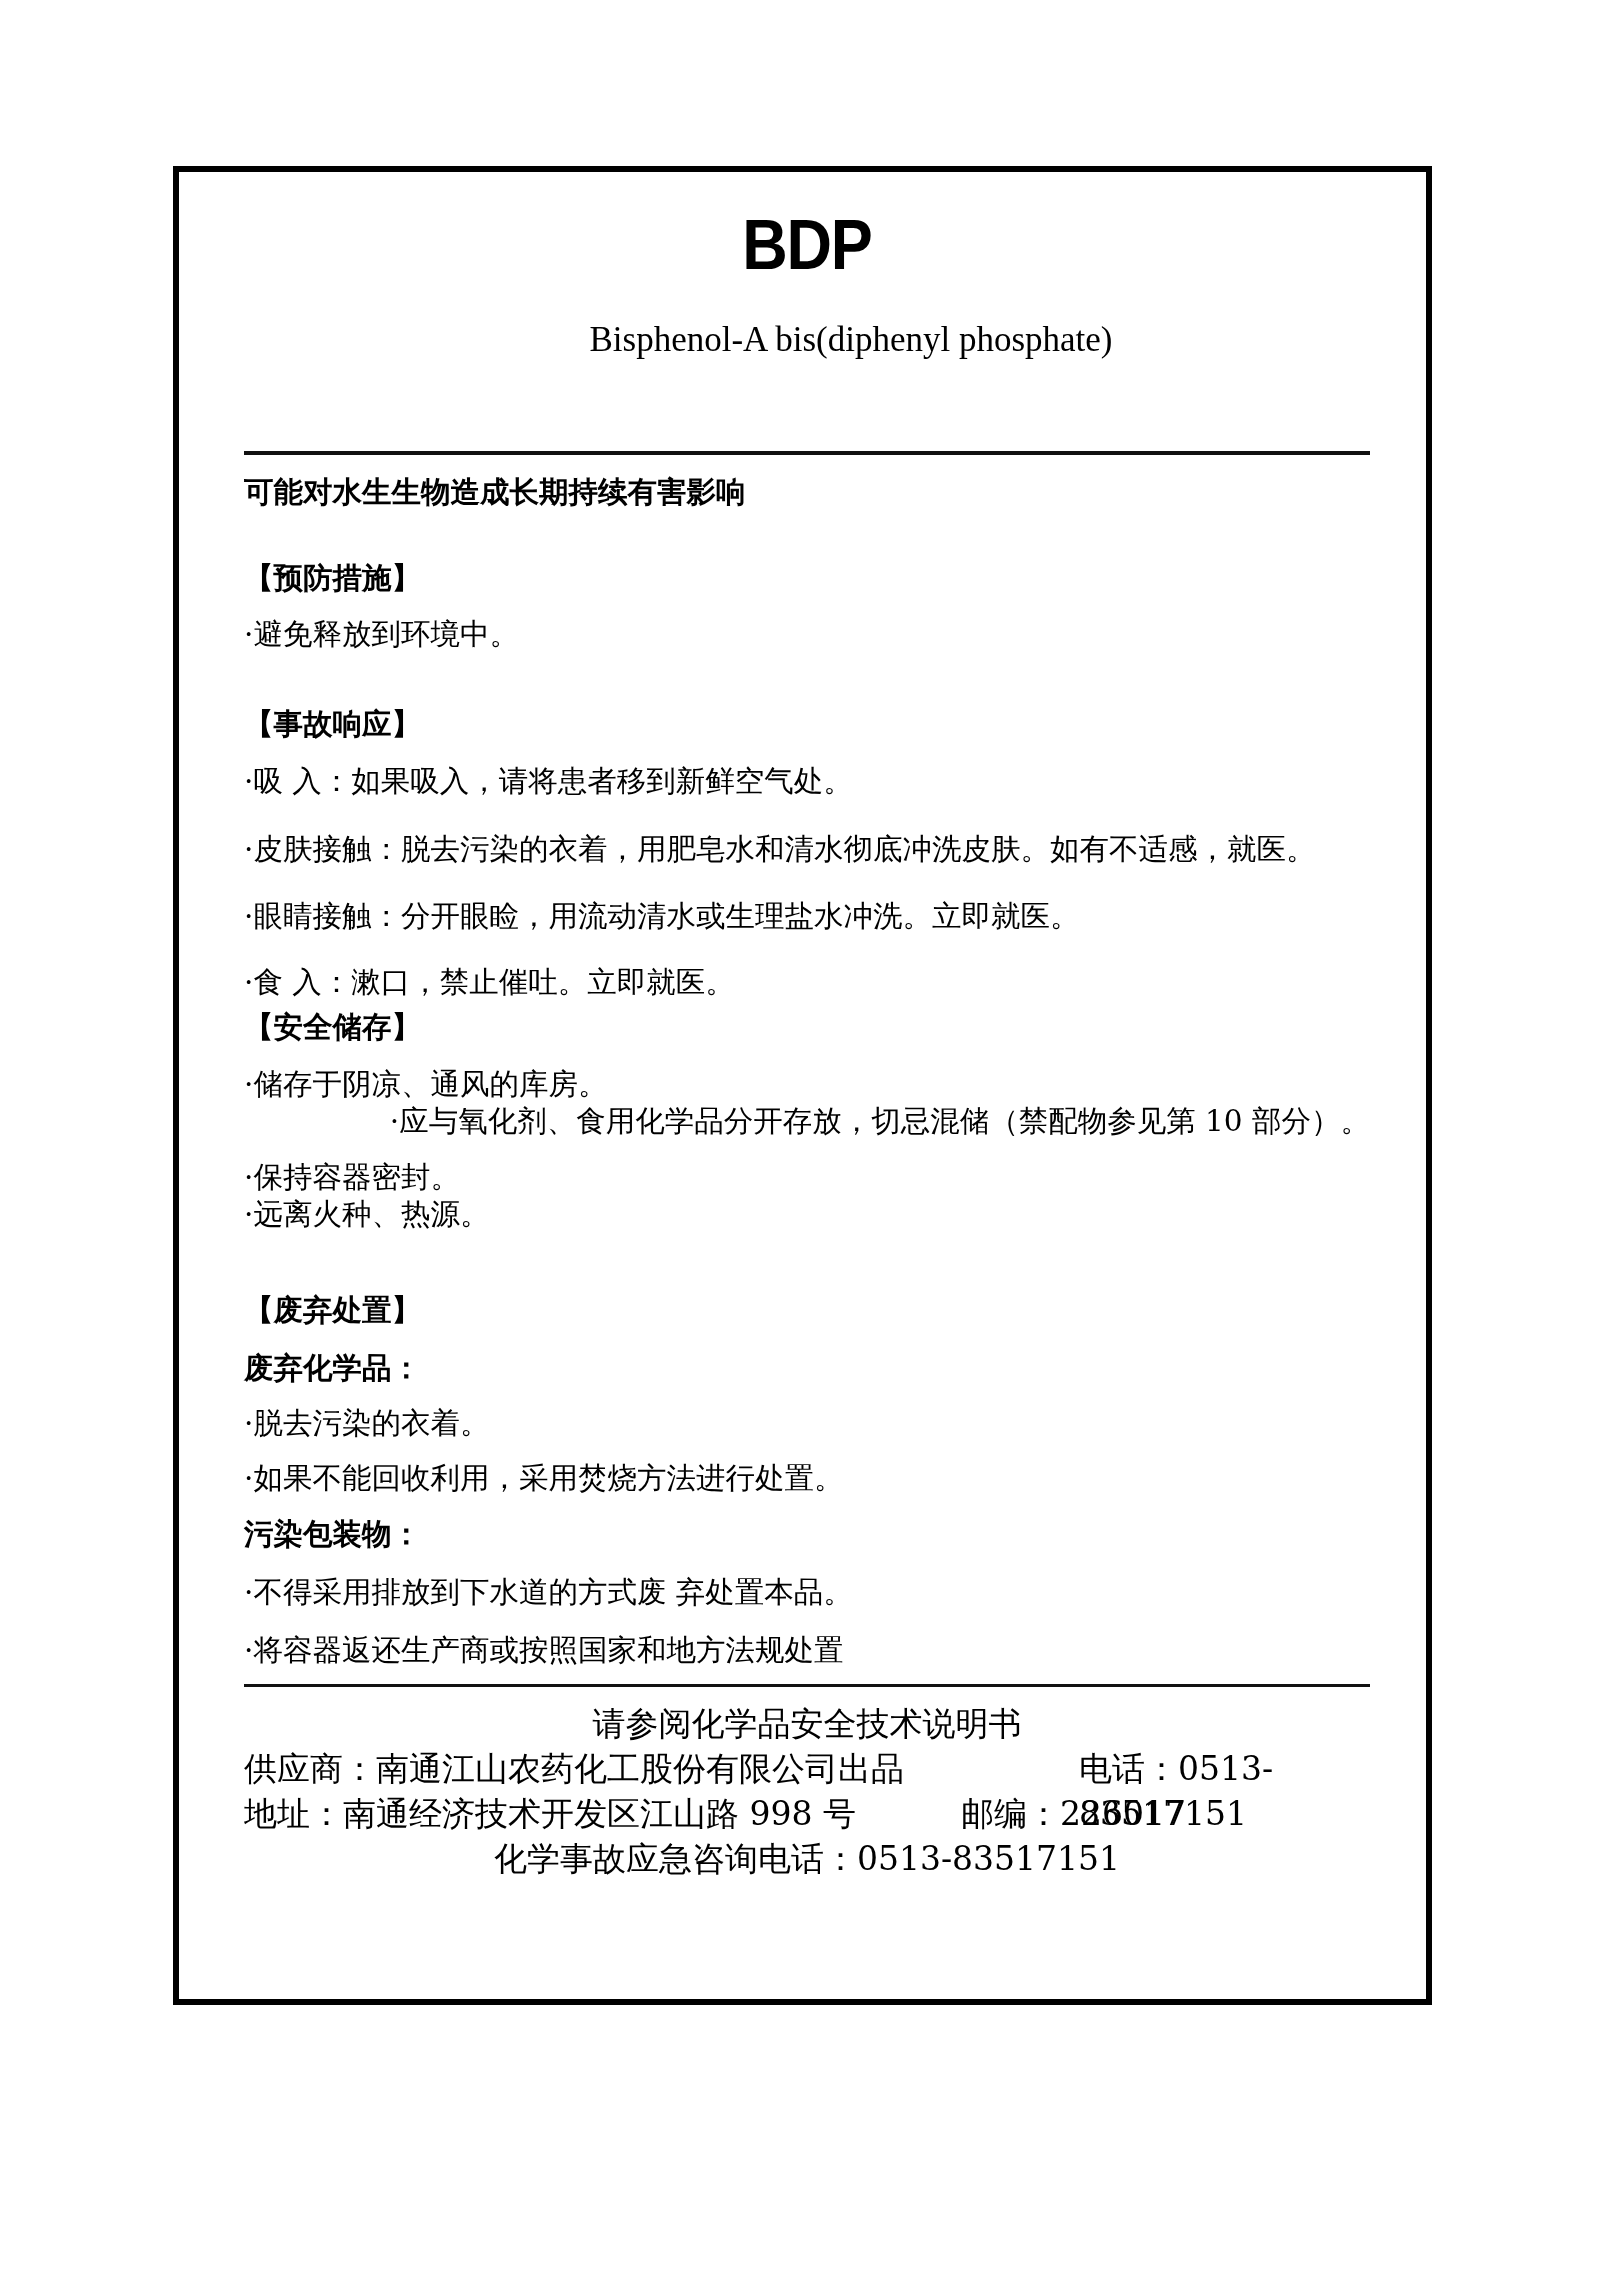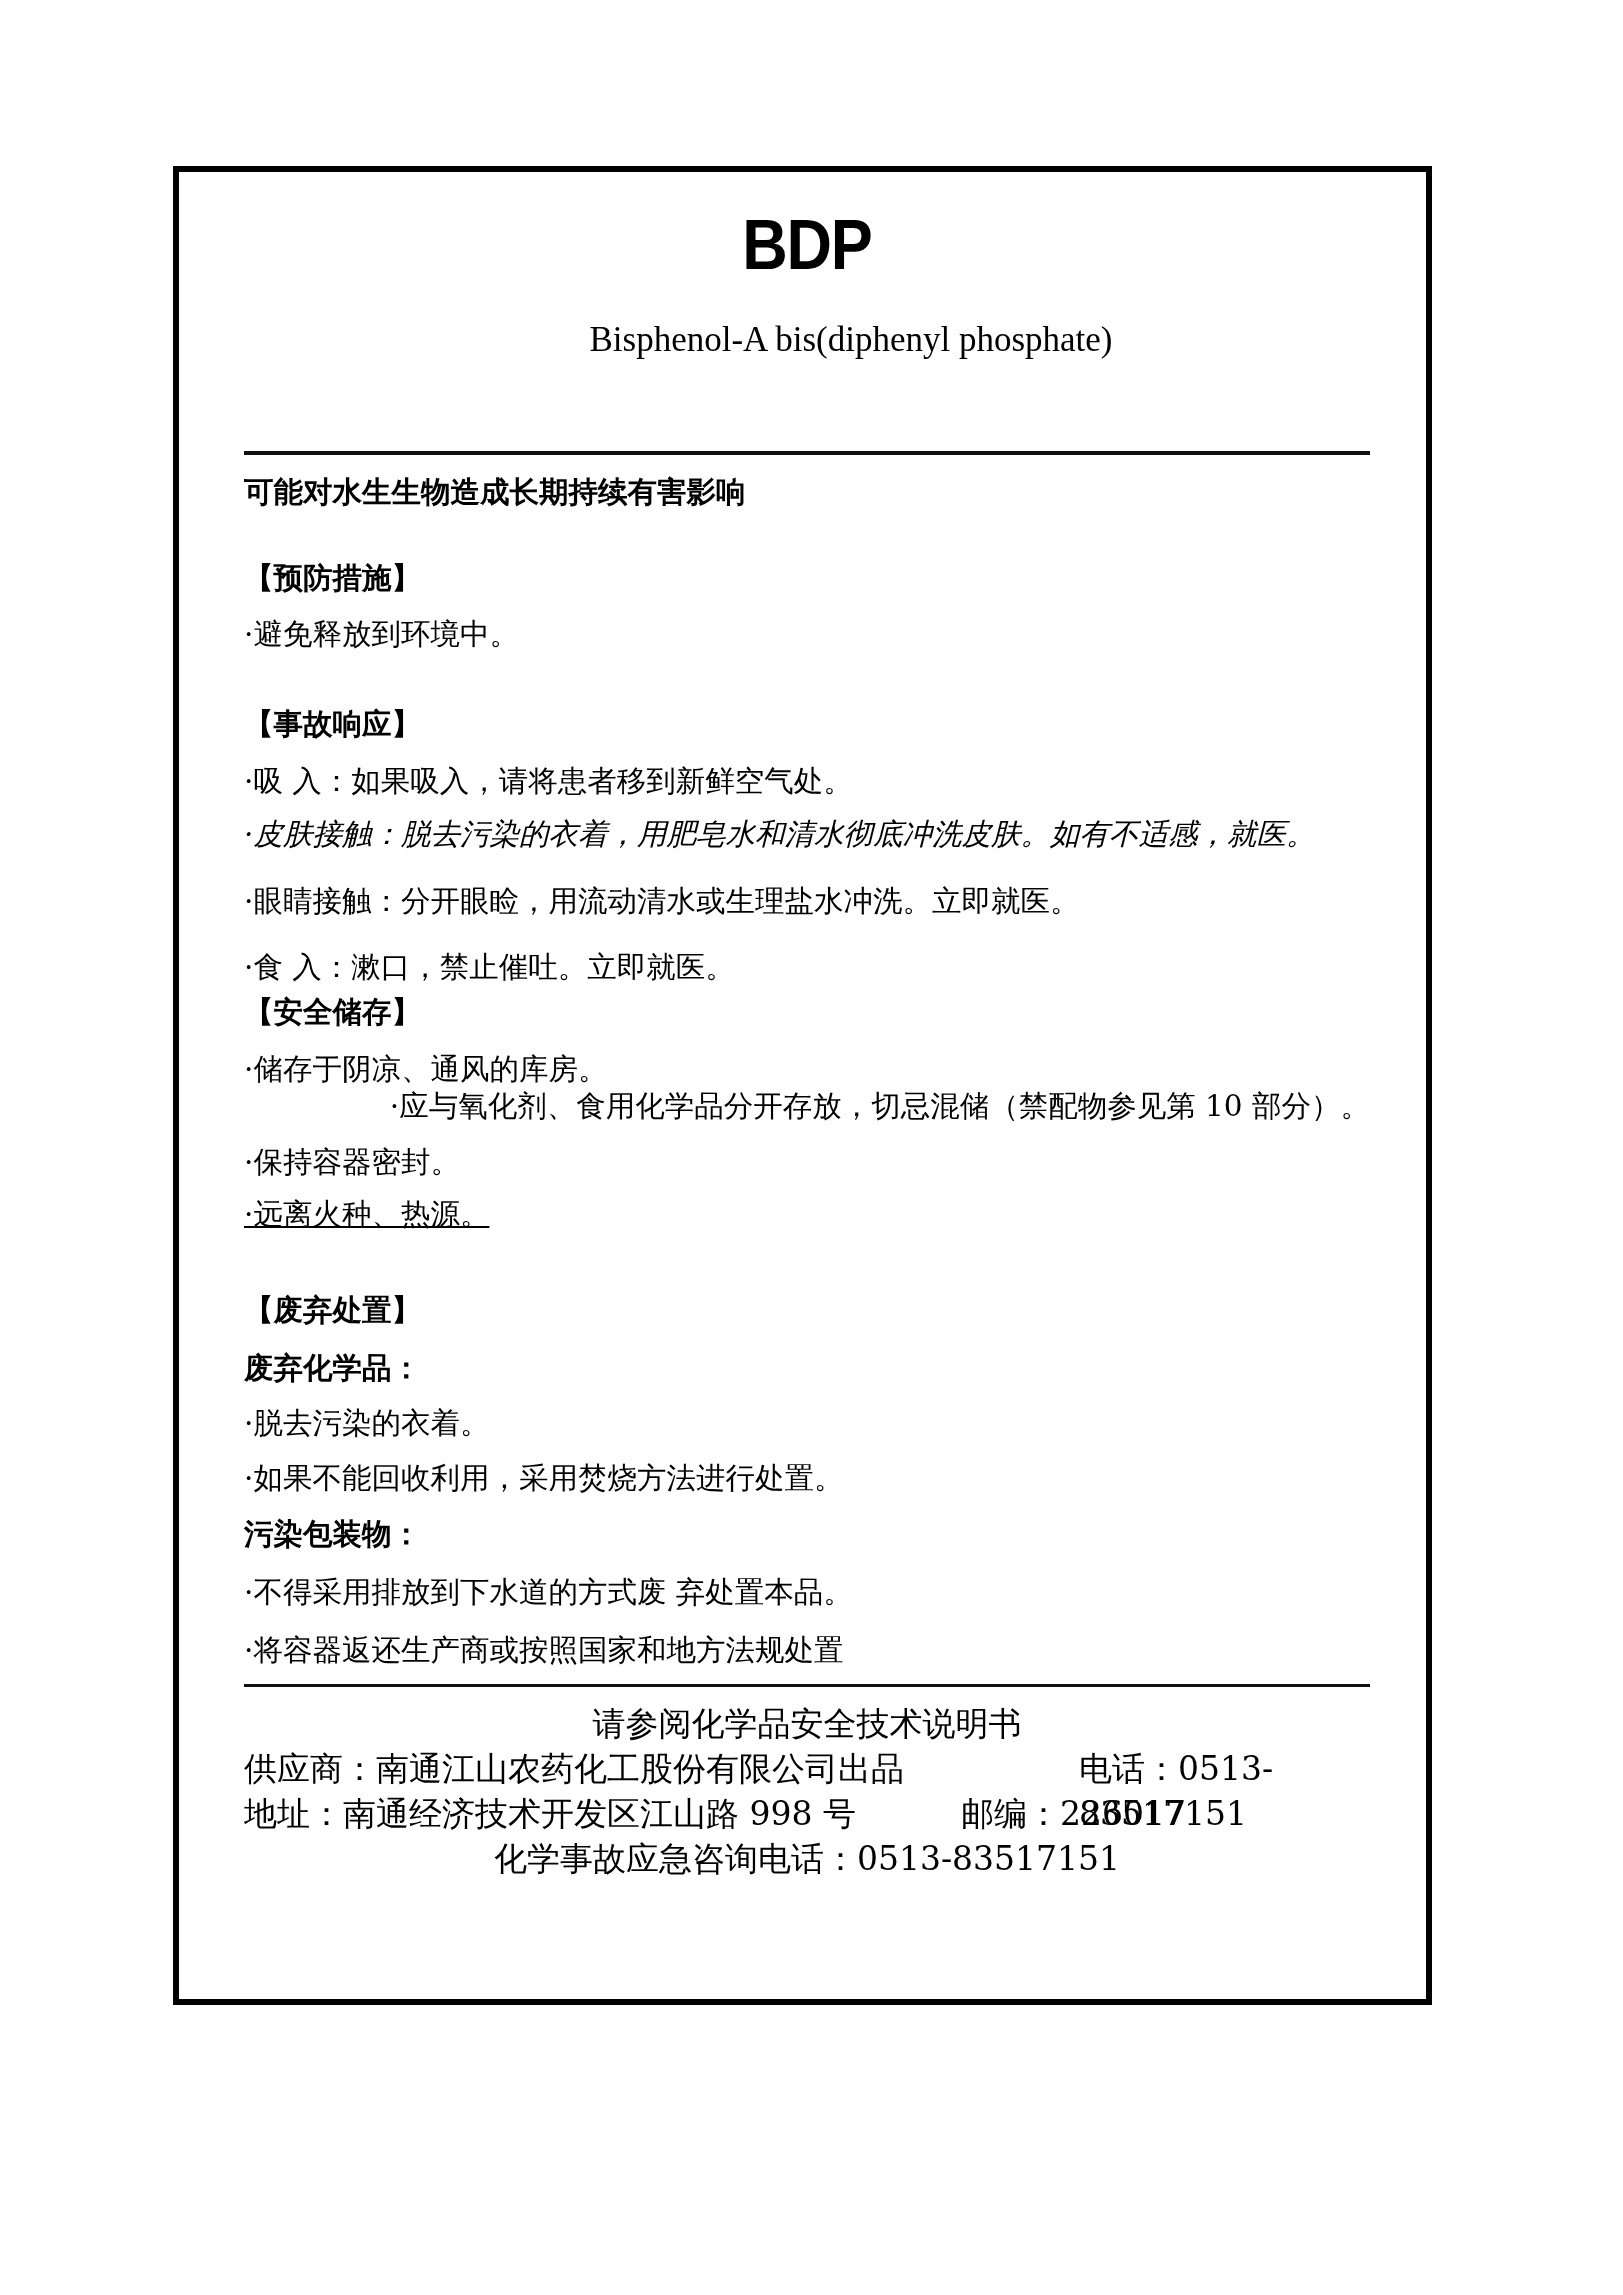--- a/index.html
+++ b/index.html
@@ -93,29 +93,29 @@
 
     <div class="rule" style="margin-top:90px;"></div>
 
     <p class="p bold" style="margin-top:18.3px;">可能对水生生物造成长期持续有害影响</p>
 
     <p class="p bold" style="margin-top:49px;">【预防措施】</p>
     <p class="p" style="margin-top:20px;">·避免释放到环境中。</p>
 
     <p class="p bold" style="margin-top:52px;">【事故响应】</p>
     <p class="p" style="margin-top:21.6px;">·吸 入：如果吸入，请将患者移到新鲜空气处。</p>
-    <p class="p" style="margin-top:16px;font-style:italic;">·皮肤接触：脱去污染的衣着，用肥皂水和清水彻底冲洗皮肤。如有不适感，就医。</p>
+    <p class="p" style="margin-top:31px;">·皮肤接触：脱去污染的衣着，用肥皂水和清水彻底冲洗皮肤。如有不适感，就医。</p>
     <p class="p" style="margin-top:30px;">·眼睛接触：分开眼睑，用流动清水或生理盐水冲洗。立即就医。</p>
     <p class="p" style="margin-top:29px;">·食 入：漱口，禁止催吐。立即就医。</p>
 
     <p class="p bold" style="margin-top:6.5px;">【安全储存】</p>
     <p class="p" style="margin-top:21.6px;">·储存于阴凉、通风的库房。</p>
     <p class="p" style="margin-top:0;text-align:right;">·应与氧化剂、食用化学品分开存放，切忌混储（禁配物参见第 10 部分）。</p>
     <p class="p" style="margin-top:18.3px;">·保持容器密封。</p>
-    <p class="p" style="margin-top:15px;text-decoration:underline;">·远离火种、热源。</p>
+    <p class="p" style="">·远离火种、热源。</p>
 
     <p class="p bold" style="margin-top:58px;">【废弃处置】</p>
     <p class="p bold" style="margin-top:21.6px;">废弃化学品：</p>
     <p class="p" style="margin-top:18.3px;">·脱去污染的衣着。</p>
     <p class="p" style="margin-top:18.3px;">·如果不能回收利用，采用焚烧方法进行处置。</p>
     <p class="p bold" style="margin-top:18.3px;">污染包装物：</p>
     <p class="p" style="margin-top:21.6px;">·不得采用排放到下水道的方式废 弃处置本品。</p>
     <p class="p" style="margin-top:21.6px;">·将容器返还生产商或按照国家和地方法规处置</p>
 
     <div class="rule" style="margin-top:15px; border-top-width:3.9px;"></div>

